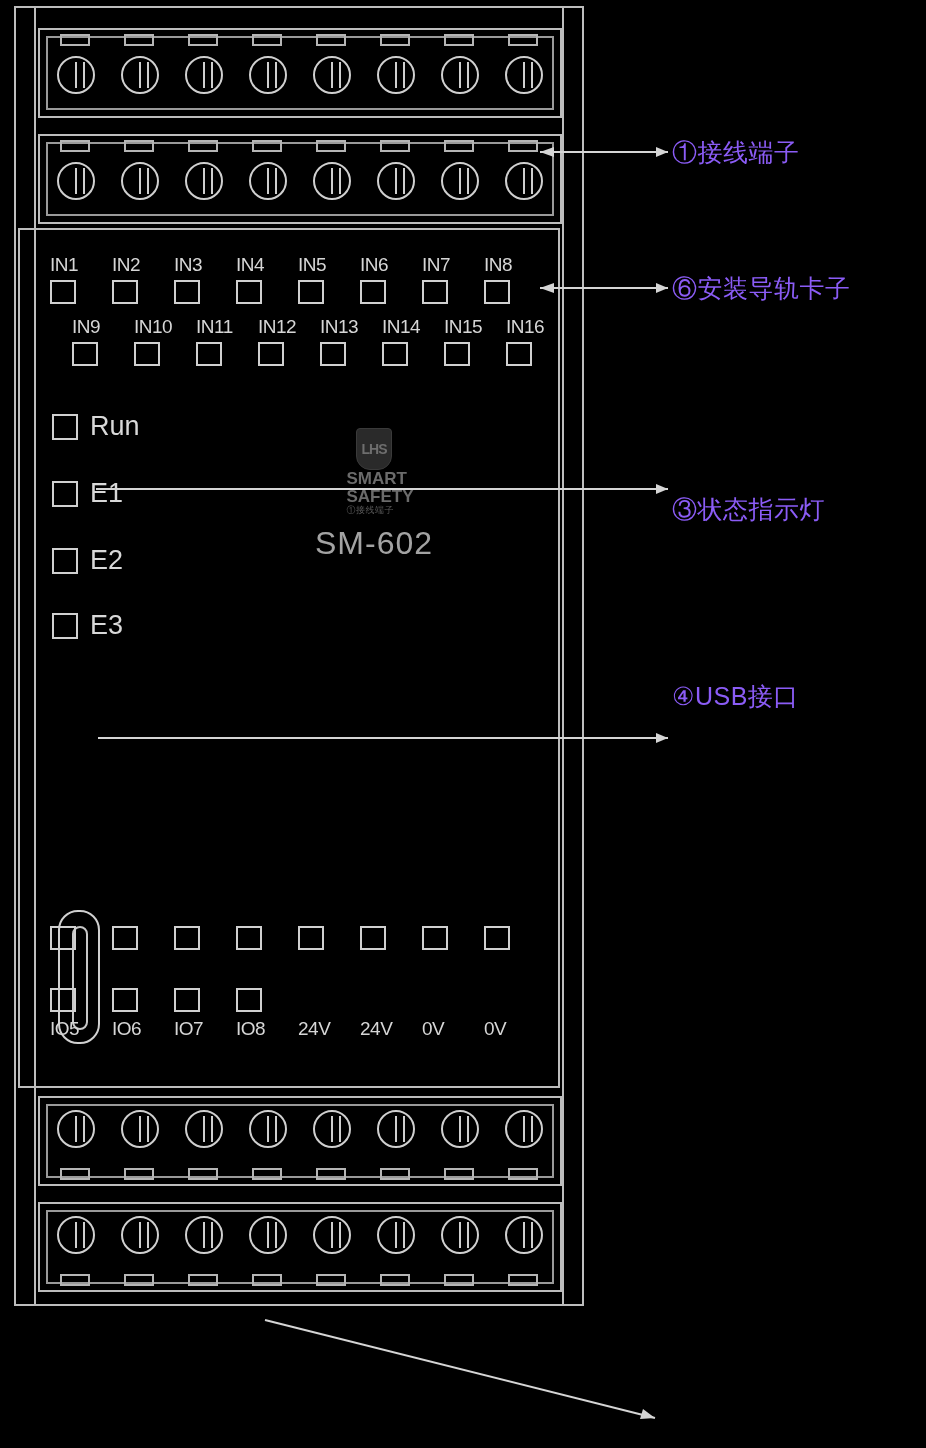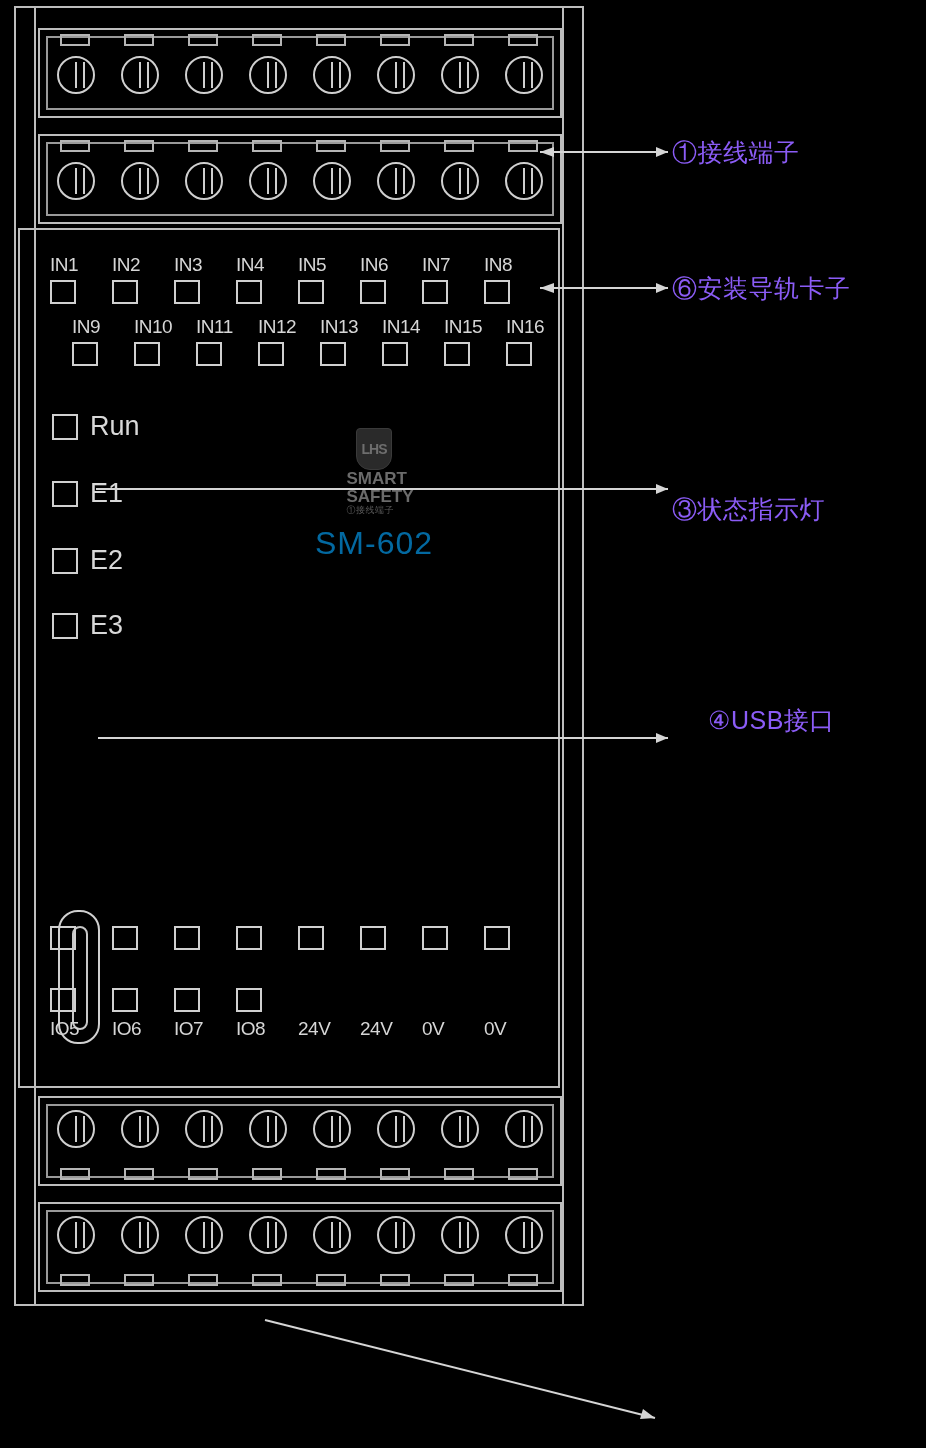--- a/index.html
+++ b/index.html
@@ -237,21 +237,21 @@
     margin-left: 12px;
     text-align: left;
     line-height: 1.05;
   }
   .wm-l1 { font-size: 17px; font-weight: bold; color: #6b6b6b; }
   .wm-l2 { font-size: 17px; font-weight: bold; color: #6b6b6b; }
   .wm-l3 { font-size: 9px; color: #5a5a5a; letter-spacing: 0.5px; }
   .wm-model {
     margin-top: 10px;
     font-size: 32px;
-    color: #0369a1;
+    color: #a3a3a3;
     letter-spacing: 1px;
   }
 
   
   .callout {
     position: absolute;
     font-size: 25px;
     color: #8b5cf6;
     white-space: nowrap;
     letter-spacing: 0.5px;
@@ -617,15 +617,15 @@
       <polygon points="668,288 656,283 656,293"></polygon>
       <polygon points="668,489 656,484 656,494"></polygon>
       <polygon points="668,738 656,733 656,743"></polygon>
       <polygon points="655,1418 643,1409 640,1419"></polygon>
     </g>
   </svg>
 
   <div class="callout" style="left: 672px; top: 136px;">①接线端子</div>
   <div class="callout" style="left: 672px; top: 272px;">⑥安装导轨卡子</div>
   <div class="callout" style="left: 672px; top: 493px;">③状态指示灯</div>
-  <div class="callout" style="left: 672px; top: 704px; margin-left: 36px;">④USB接口</div>
+  <div class="callout" style="left: 672px; top: 680px;">④USB接口</div>
 
 </div>
 
 </body></html>

